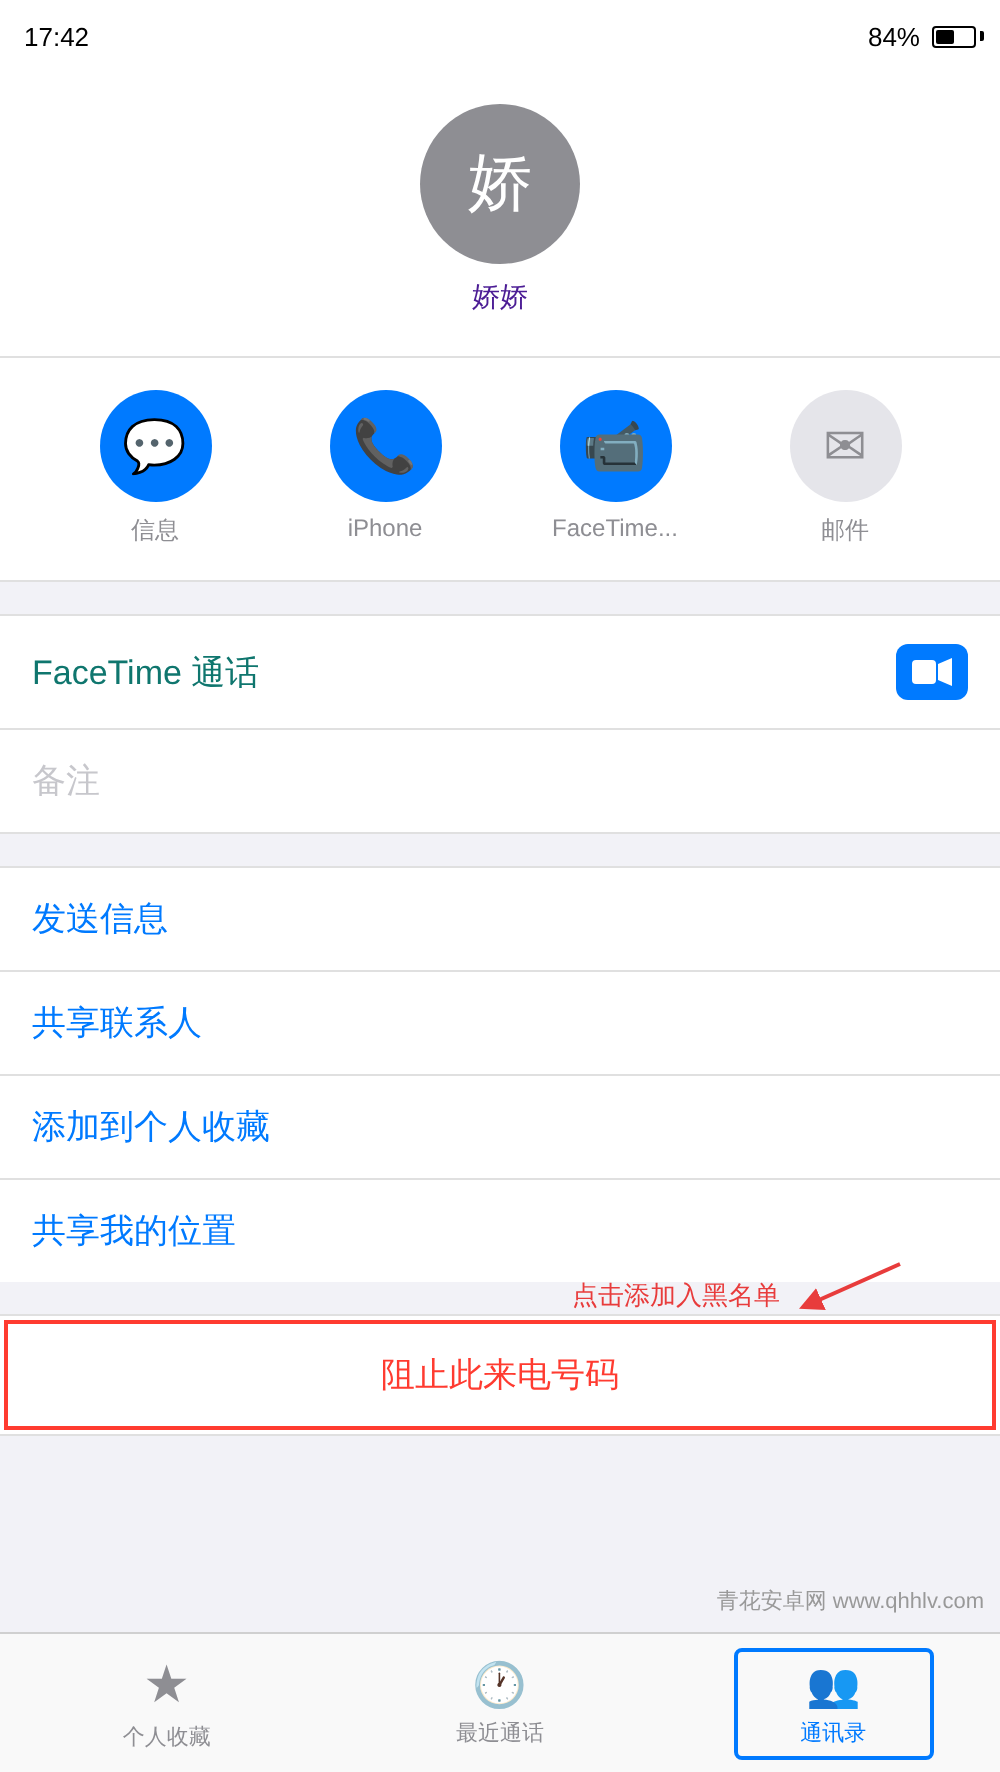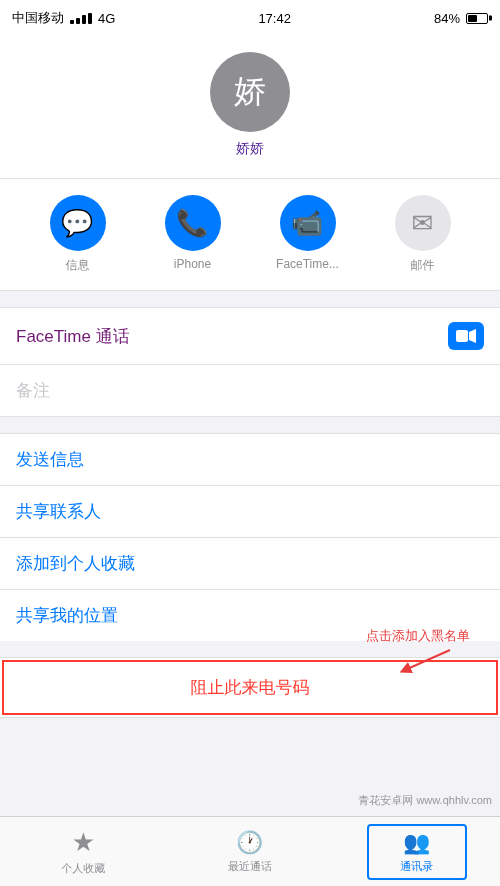--- a/index.html
+++ b/index.html
@@ -161,21 +161,21 @@
     }
     .facetime-row {
       display: flex;
       align-items: center;
       justify-content: space-between;
       padding: 14px 16px;
       border-bottom: 1px solid #e0e0e0;
     }
     .facetime-label {
       font-size: 17px;
-      color: #701a75;
+      color: #0f766e;
     }
     .facetime-icon {
       width: 36px;
       height: 28px;
       background: #007aff;
       border-radius: 6px;
       display: flex;
       align-items: center;
       justify-content: center;
       color: #fff;
@@ -286,30 +286,20 @@
 
     .block-wrapper {
       position: relative;
       margin-top: 16px;
     }
   </style>
 </head>
 <body>
 
 <div class="status-bar">
-  <div class="status-left">
-    <span>中国移动</span>
-    <div class="signal-bars">
-      <span style="height:4px"></span>
-      <span style="height:6px"></span>
-      <span style="height:9px"></span>
-      <span style="height:11px"></span>
-    </div>
-    <span>4G</span>
-  </div>
   <span>17:42</span>
   <div class="status-right">
     <span>84%</span>
     <div class="battery-icon">
       <div class="battery-fill"></div>
     </div>
   </div>
 </div>
 
 <div class="nav-bar">
@@ -364,21 +354,21 @@
   <div class="action-list">
     <div class="list-item">发送信息</div>
     <div class="list-item">共享联系人</div>
     <div class="list-item">添加到个人收藏</div>
     <div class="list-item">共享我的位置</div>
   </div>
 
   <div class="block-wrapper">
     <div style="position:relative;">
 
-      <div style="position:absolute; right:30px; top:-30px; display:flex; flex-direction:column; align-items:flex-end; z-index:10;">
+      <div style="position:absolute; right:30px; top:-30px; display:flex; flex-direction:row; align-items:flex-end; z-index:10;">
         <span class="annotation-text">点击添加入黑名单</span>
         <svg width="80" height="30" viewBox="0 0 80 30">
           <defs>
             <marker id="arrowhead" markerWidth="6" markerHeight="6" refX="3" refY="3" orient="auto">
               <polygon points="0 0, 6 3, 0 6" fill="#e83c3c"></polygon>
             </marker>
           </defs>
           <line x1="60" y1="5" x2="15" y2="25" stroke="#e83c3c" stroke-width="2" marker-end="url(#arrowhead)"></line>
         </svg>
       </div>

